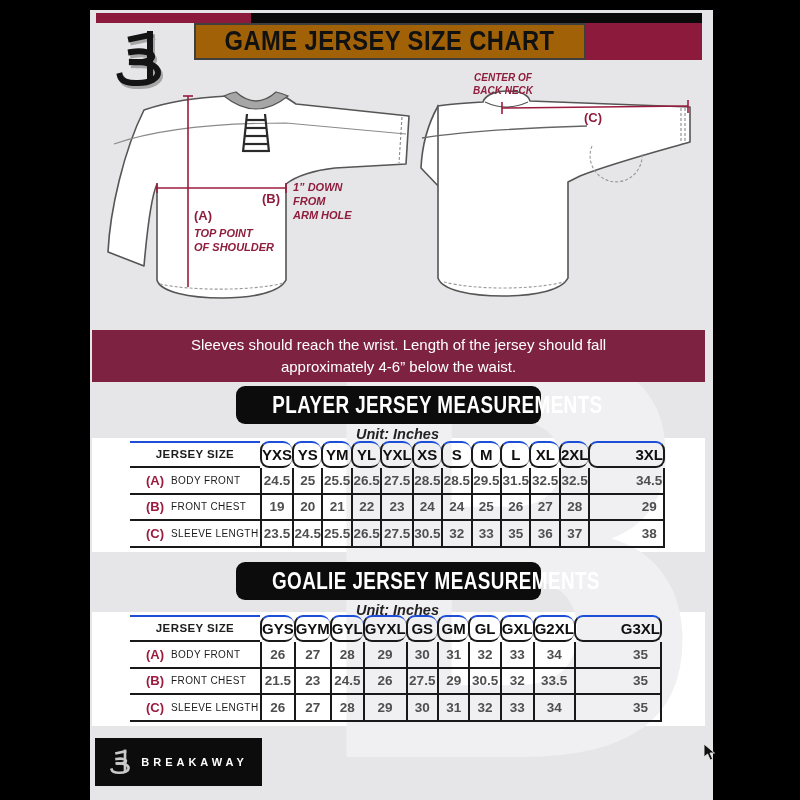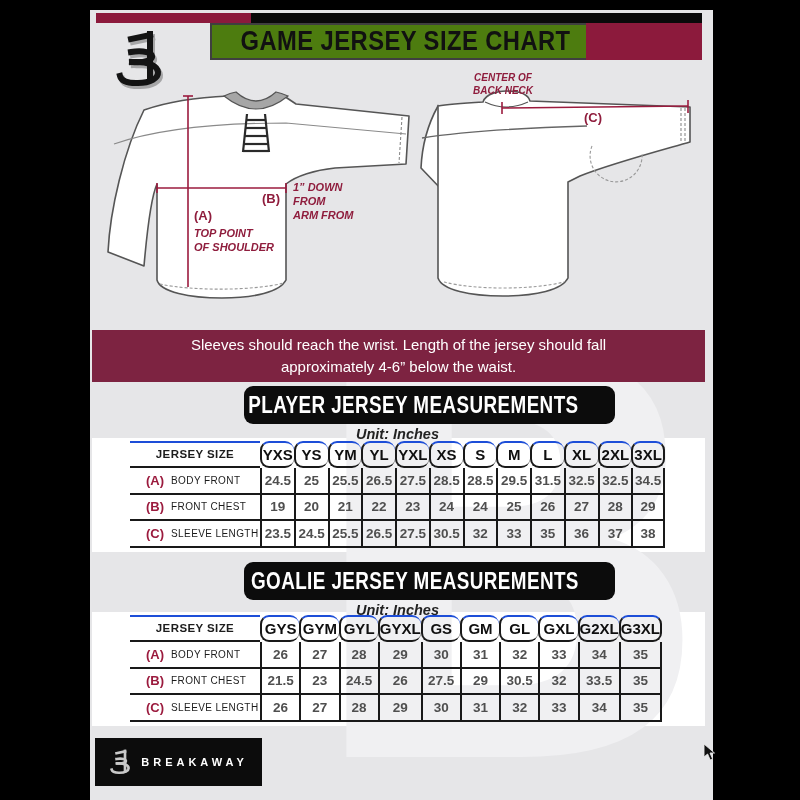--- a/index.html
+++ b/index.html
@@ -15,21 +15,21 @@
   .watermark{
     position:absolute;left:205px;top:273px;font-size:560px;line-height:1;
     font-weight:bold;color:#f0f0f2;z-index:1;font-family:"DejaVu Sans",sans-serif;
     user-select:none;
   }
   .panel{position:absolute;left:2px;width:613px;height:114px;background:#fff;z-index:0;}
   
   .stripe{position:absolute;left:6px;top:3px;width:606px;height:10px;z-index:2;
     background:linear-gradient(to right,#8c1a3c 0 155px,#0a0a0a 155px);}
   .titlebar{
-    position:absolute;left:120px;top:13px;width:392px;height:37px;background:#4d7c0f;
+    position:absolute;left:104px;top:13px;width:392px;height:37px;background:#a16207;
     border:2px solid #3f3f3f;box-sizing:border-box;z-index:2;
     display:flex;align-items:center;justify-content:center;
   }
   .titlebar h1{
     margin:0;font-size:27px;font-weight:bold;color:#111;letter-spacing:0.5px;
     transform:scaleX(0.88);white-space:nowrap;
   }
   .title-accent{position:absolute;left:496px;top:13px;width:116px;height:37px;background:#8c1a3c;z-index:2;}
   .logo{position:absolute;left:24px;top:20px;z-index:2;filter:drop-shadow(2px 3px 0 rgba(0,0,0,0.28));}
   
@@ -42,36 +42,36 @@
   .cap{font-size:11px;line-height:1.25;}
   .cap-small{font-size:10px;line-height:1.3;text-align:center;}
   
   .banner{
     position:absolute;left:2px;top:320px;width:613px;height:52px;background:#7d2341;z-index:2;
     display:flex;flex-direction:column;align-items:center;justify-content:center;
     color:#fff;font-size:15px;line-height:1.45;text-align:center;
   }
   
   .pill{
-    position:absolute;left:154px;width:371px;height:38px;background:#0c0c0c;border-radius:9px;
-    display:flex;align-items:center;justify-content:flex-end;z-index:2;
+    position:absolute;left:146px;width:305px;height:38px;background:#0c0c0c;border-radius:9px;
+    display:flex;align-items:center;justify-content:flex-start;z-index:2;
   }
   .pill span{color:#fff;font-size:23px;font-weight:bold;letter-spacing:0.5px;
     transform:scaleX(0.82);white-space:nowrap;display:inline-block;}
   .unit{
     position:absolute;left:40px;width:535px;text-align:center;z-index:2;
     font-size:14.5px;font-weight:bold;font-style:italic;color:#222;
   }
   
   .sztable{position:absolute;display:grid;grid-template-rows:repeat(4,1fr);z-index:2;}
   .cell{display:flex;align-items:center;justify-content:center;
     border-bottom:2px solid #191919;box-sizing:border-box;}
   .cell.top{border-top:2px solid #1d4ed8;}
   .cell.vcol{border-left:2px solid #191919;}
-  .cell.vlast{border-right:2px solid #191919;}
+  .cell.vlast{border-right:2px solid #191919;padding-left:45px;}
   .cell.size-h{font-weight:bold;font-size:15px;color:#0f0f0f;border-radius:9px;}
   .cell.corner{font-size:11.5px;font-weight:bold;letter-spacing:0.4px;color:#1c1c1c;}
   .cell.val{font-size:13.5px;color:#4f4f4f;font-weight:600;}
   .cell.rowlabel{justify-content:flex-start;padding-left:16px;}
   .cell .key{color:#9b1b3e;font-weight:800;font-size:13px;margin-right:7px;}
   .cell .lab{font-size:10px;font-weight:normal;color:#1c1c1c;letter-spacing:0.4px;text-align:center;}
   
   .footer-maroon{
     position:absolute;left:172px;top:722px;width:442px;height:58px;background:#8d2346;z-index:2;
     display:flex;flex-direction:column;justify-content:center;padding:0 12px;box-sizing:border-box;
@@ -158,21 +158,21 @@
 
   <div class="anno pt" style="left:104px;top:198px">(A)</div>
   <div class="anno it cap" style="left:104px;top:217px">
     <div>TOP POINT</div>
     <div>OF SHOULDER</div>
   </div>
   <div class="anno pt" style="left:172px;top:181px">(B)</div>
   <div class="anno it cap" style="left:203px;top:171px">
     <div>1” DOWN</div>
     <div>FROM</div>
-    <div>ARM FROM</div>
+    <div>ARM HOLE</div>
   </div>
   <div class="anno it cap-small" style="left:353px;top:61px;width:120px">
     <div>CENTER OF</div>
     <div>BACK NECK</div>
   </div>
   <div class="anno pt" style="left:494px;top:100px">(C)</div>
 
   <div class="banner">
     <div>Sleeves should reach the wrist. Length of the jersey should fall</div>
     <div>approximately 4-6” below the waist.</div>

